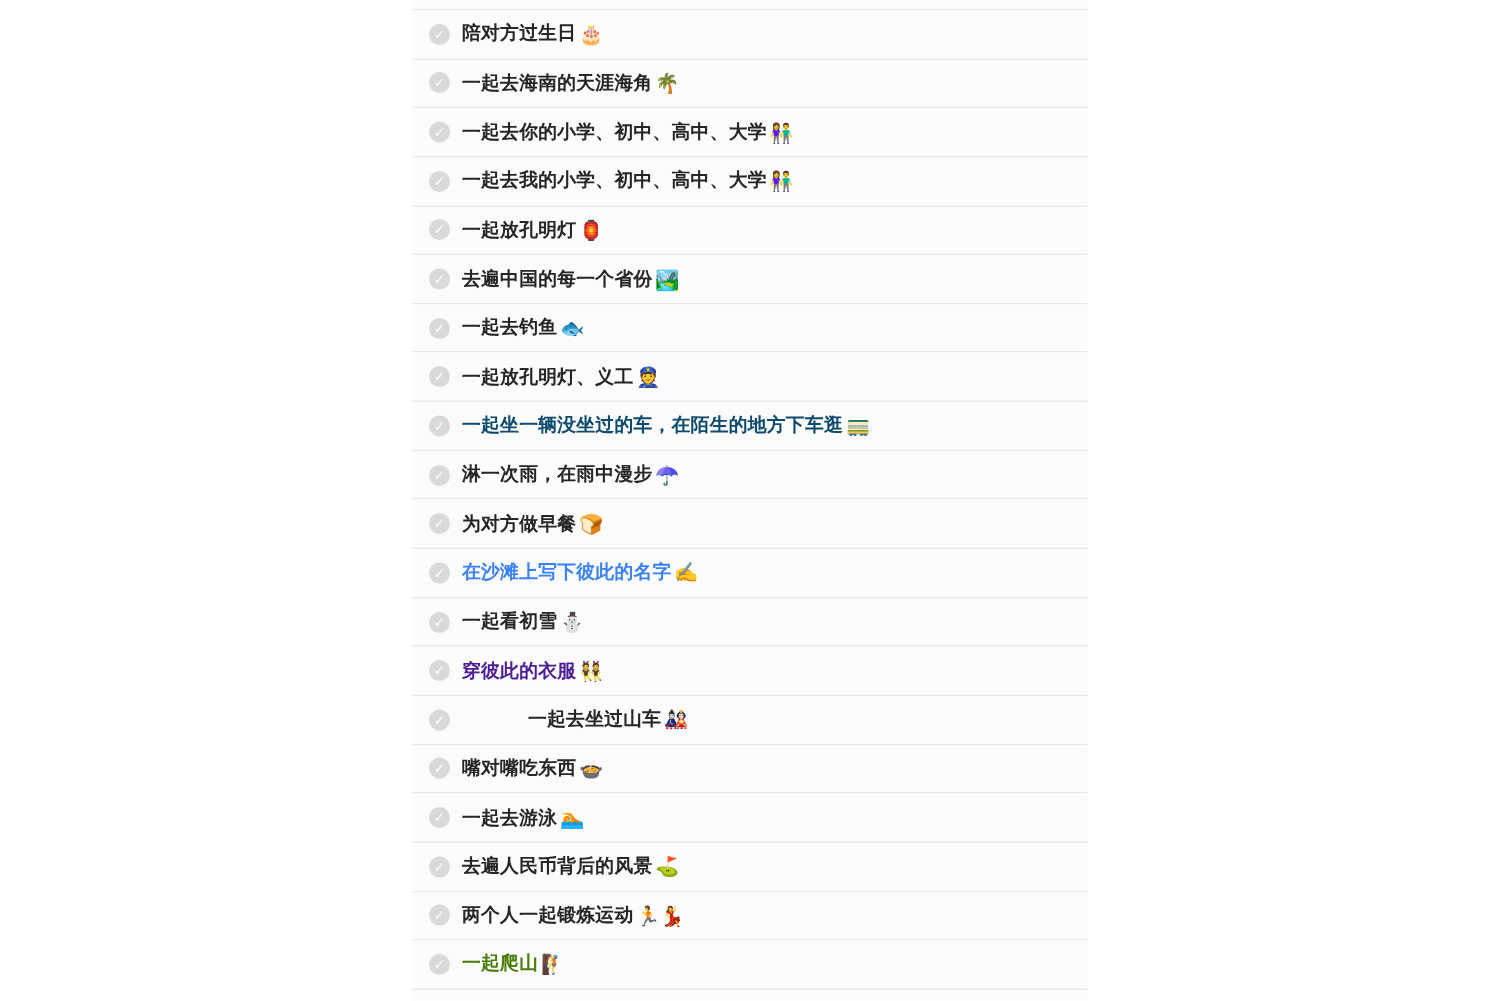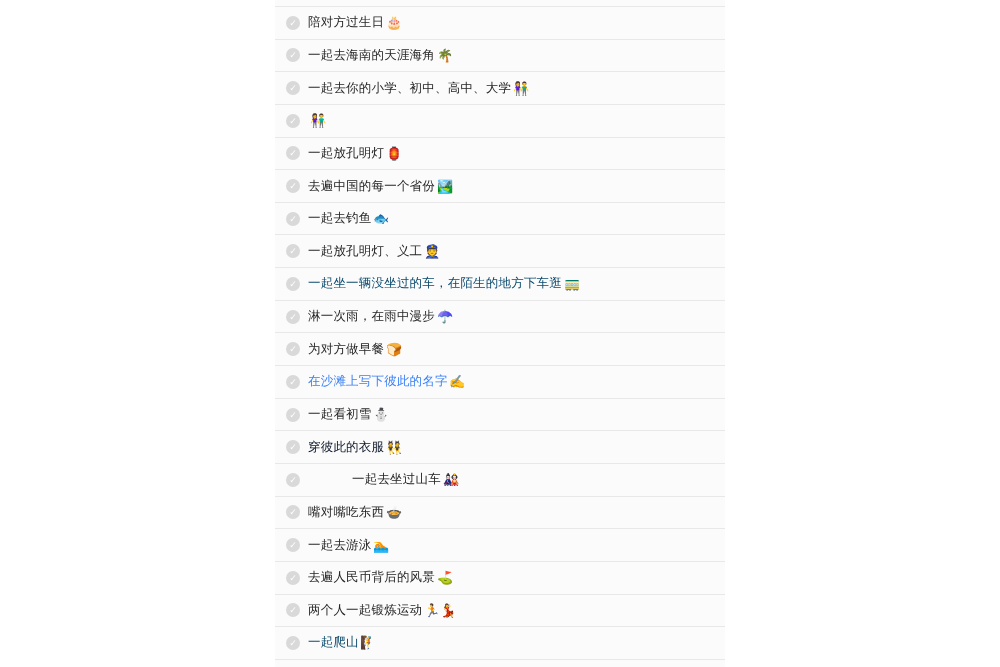--- a/index.html
+++ b/index.html
@@ -46,21 +46,21 @@
     background: #d9d9d9;
     color: #ffffff;
     font-size: 9px;
     line-height: 14px;
     text-align: center;
     margin-right: 8px;
     user-select: none;
   }
   .label {
     font-size: 12.5px;
-    font-weight: normal;
+    font-weight: bold;
     color: #262626;
     letter-spacing: 0.2px;
     white-space: nowrap;
   }
   .emoji {
     font-size: 13px;
     line-height: 1;
     margin-left: 2px;
     white-space: nowrap;
   }
@@ -85,20 +85,21 @@
     <span class="label" style="color: rgb(38, 38, 38);">一起去海南的天涯海角</span>
     <span class="emoji">🌴</span>
   </div>
       <div class="row" style="background: rgb(251, 251, 251); border-bottom-color: rgb(232, 232, 232);">
     <span class="check" style="background: rgb(217, 217, 217);">✓</span>
     <span class="label" style="color: rgb(38, 38, 38);">一起去你的小学、初中、高中、大学</span>
     <span class="emoji">👫</span>
   </div>
       <div class="row" style="background: rgb(251, 251, 251); border-bottom-color: rgb(232, 232, 232);">
     <span class="check" style="background: rgb(217, 217, 217);">✓</span>
+    <span class="label" style="color: rgb(38, 38, 38);">一起去我的小学、初中、高中、大学</span>
     <span class="emoji">👫</span>
   </div>
       <div class="row" style="background: rgb(251, 251, 251); border-bottom-color: rgb(232, 232, 232);">
     <span class="check" style="background: rgb(217, 217, 217);">✓</span>
     <span class="label" style="color: rgb(38, 38, 38);">一起放孔明灯</span>
     <span class="emoji">🏮</span>
   </div>
       <div class="row" style="background: rgb(251, 251, 251); border-bottom-color: rgb(232, 232, 232);">
     <span class="check" style="background: rgb(217, 217, 217);">✓</span>
     <span class="label" style="color: rgb(38, 38, 38);">去遍中国的每一个省份</span>
@@ -134,21 +135,21 @@
     <span class="label" style="color: #3b82f6;">在沙滩上写下彼此的名字</span>
     <span class="emoji">✍️</span>
   </div>
       <div class="row" style="background: rgb(251, 251, 251); border-bottom-color: rgb(232, 232, 232);">
     <span class="check" style="background: rgb(217, 217, 217);">✓</span>
     <span class="label" style="color: rgb(38, 38, 38);">一起看初雪</span>
     <span class="emoji">⛄</span>
   </div>
       <div class="row" style="background: rgb(251, 251, 251); border-bottom-color: rgb(232, 232, 232);">
     <span class="check" style="background: rgb(217, 217, 217);">✓</span>
-    <span class="label" style="color: #0f172a;">穿彼此的衣服</span>
+    <span class="label" style="color: #4c1d95;">穿彼此的衣服</span>
     <span class="emoji">👯</span>
   </div>
       <div class="row" style="background: rgb(251, 251, 251); border-bottom-color: rgb(232, 232, 232);">
     <span class="check" style="background: rgb(217, 217, 217);">✓</span>
     <span class="label" style="color: rgb(38, 38, 38); margin-left: 44px;">一起去坐过山车</span>
     <span class="emoji">🎎</span>
   </div>
       <div class="row" style="background: rgb(251, 251, 251); border-bottom-color: rgb(232, 232, 232);">
     <span class="check" style="background: rgb(217, 217, 217);">✓</span>
     <span class="label" style="color: rgb(38, 38, 38);">嘴对嘴吃东西</span>
@@ -164,21 +165,21 @@
     <span class="label" style="color: rgb(38, 38, 38);">去遍人民币背后的风景</span>
     <span class="emoji">⛳</span>
   </div>
       <div class="row" style="background: rgb(251, 251, 251); border-bottom-color: rgb(232, 232, 232);">
     <span class="check" style="background: rgb(217, 217, 217);">✓</span>
     <span class="label" style="color: rgb(38, 38, 38);">两个人一起锻炼运动</span>
     <span class="emoji">🏃💃</span>
   </div>
       <div class="row" style="background: rgb(251, 251, 251); border-bottom-color: rgb(232, 232, 232);">
     <span class="check" style="background: rgb(217, 217, 217);">✓</span>
-    <span class="label" style="color: #0c4a6e;">一起爬山</span>
+    <span class="label" style="color: #4d7c0f;">一起爬山</span>
     <span class="emoji">🧗</span>
   </div>
       <div class="row spacer" style="background: rgb(251, 251, 251); border-bottom-color: rgb(232, 232, 232);">
 
     <span class="label" style="color: rgb(38, 38, 38);"></span>
     <span class="emoji"></span>
   </div>
     </div>
 </div>
 

